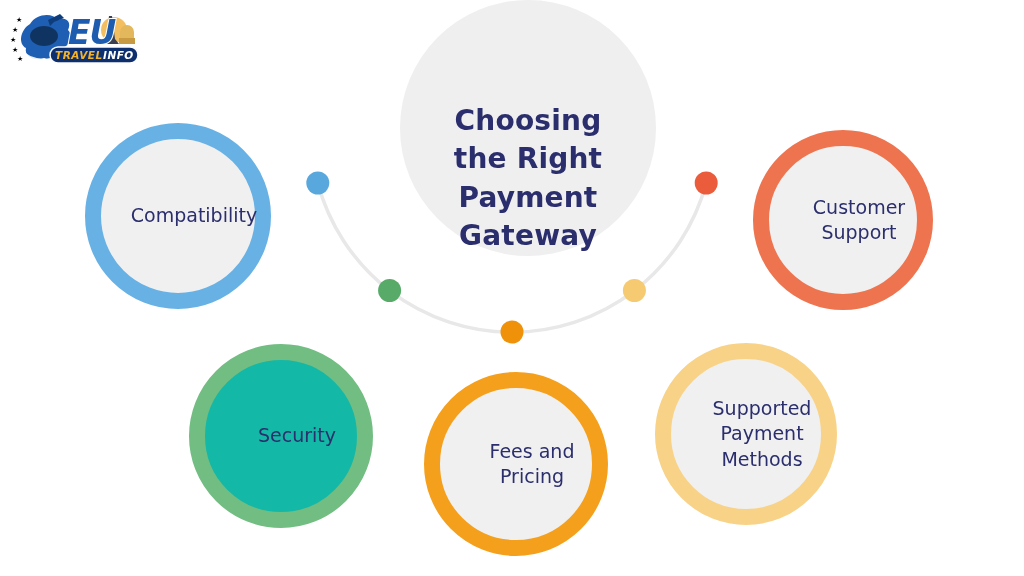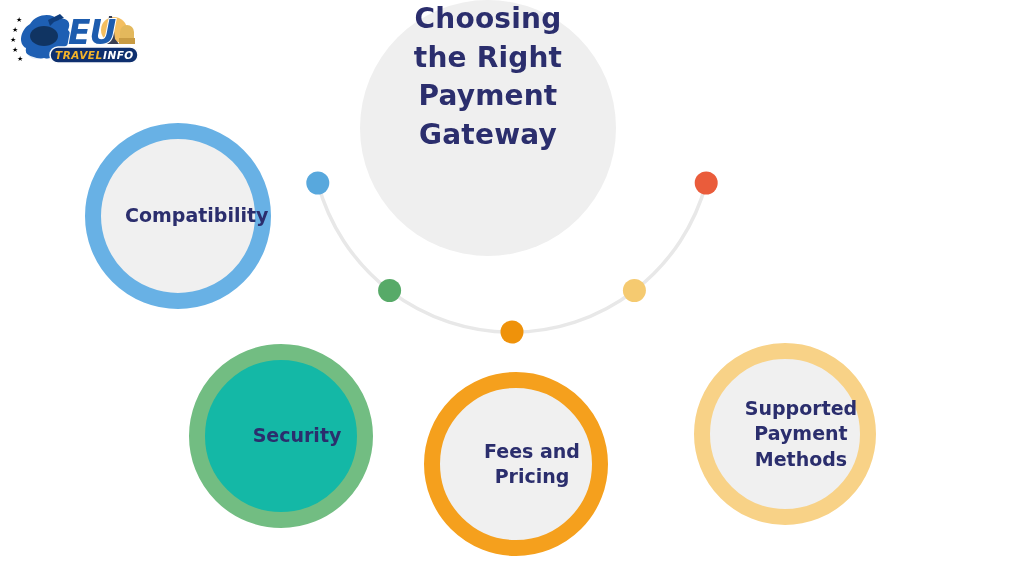--- a/index.html
+++ b/index.html
@@ -14,24 +14,24 @@
   
   .overlay {
     position: absolute; left: 0; top: 0;
     width: 1024px; height: 576px;
     pointer-events: none;
   }
 
   
   .center-circle {
     position: absolute;
-    left: 360px; top: 0px;
+    left: 400px; top: 0px;
     width: 256px; height: 256px;
     border-radius: 50%;
-    display: flex; align-items: flex-start; justify-content: center;
+    display: flex; align-items: flex-end; justify-content: center;
     z-index: 2;
   }
   .center-title {
     font-size: 28px;
     font-weight: 700;
     line-height: 1.38;
     letter-spacing: 0.2px;
     text-align: center;
     white-space: pre-line;
   }
@@ -40,31 +40,31 @@
   .node {
     position: absolute;
     border-radius: 50%;
     border-style: solid;
     border-width: 16px;
     display: flex; align-items: center; justify-content: center;
     z-index: 2;
   }
   .node-label {
     font-size: 19px;
-    font-weight: 700;
+    font-weight: 400;
     line-height: 1.32;
     text-align: center;
     white-space: pre-line;
     width: 170px;
     padding-left: 32px;
   }
   .node-compatibility            { left:  85px; top: 123px; width: 186px; height: 186px; }
   .node-security                 { left: 189px; top: 344px; width: 184px; height: 184px; }
   .node-fees-and-pricing         { left: 424px; top: 372px; width: 184px; height: 184px; }
-  .node-supported-payment        { left: 694px; top: 343px; width: 182px; height: 182px; }
+  .node-supported-payment        { left: 655px; top: 343px; width: 182px; height: 182px; }
   .node-customer-support         { left: 753px; top: 130px; width: 180px; height: 180px; }
 
   
   .logo {
     position: absolute; left: 8px; top: 6px;
     width: 132px; height: 64px;
     z-index: 3;
   }
 </style>
 </head>
@@ -100,20 +100,24 @@
     <div class="node-label" style="color: rgb(43, 46, 109);">Fees and
 Pricing</div>
   </div>
 
   <div class="node node-supported-payment" style="border-color: rgb(248, 210, 135); background-color: rgb(240, 240, 240);">
     <div class="node-label" style="color: rgb(43, 46, 109);">Supported
 Payment
 Methods</div>
   </div>
 
+  <div class="node node-customer-support" style="border-color: rgb(238, 116, 80); background-color: rgb(240, 240, 240);">
+    <div class="node-label" style="color: rgb(43, 46, 109);">Customer
+Support</div>
+  </div>
 
   <svg class="logo" viewBox="0 0 132 64">
 
     <g font-size="7">
       <text x="8" y="16">★</text>
       <text x="4" y="26">★</text>
       <text x="2" y="36">★</text>
       <text x="4" y="46">★</text>
       <text x="9" y="55">★</text>
     </g>

